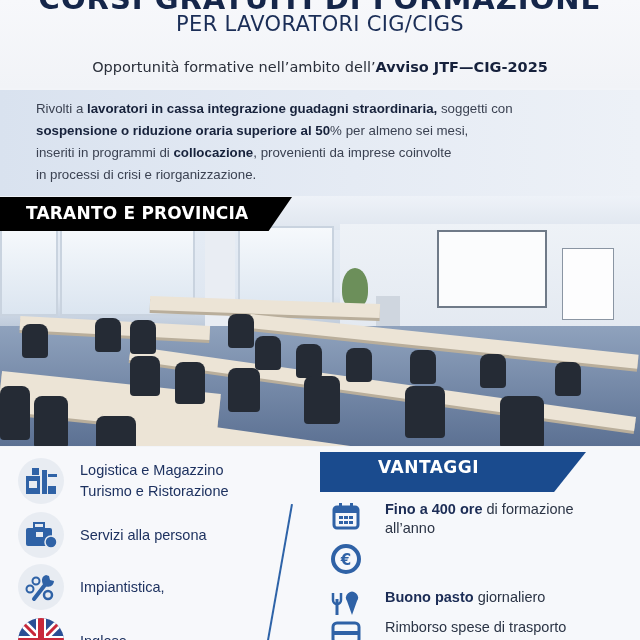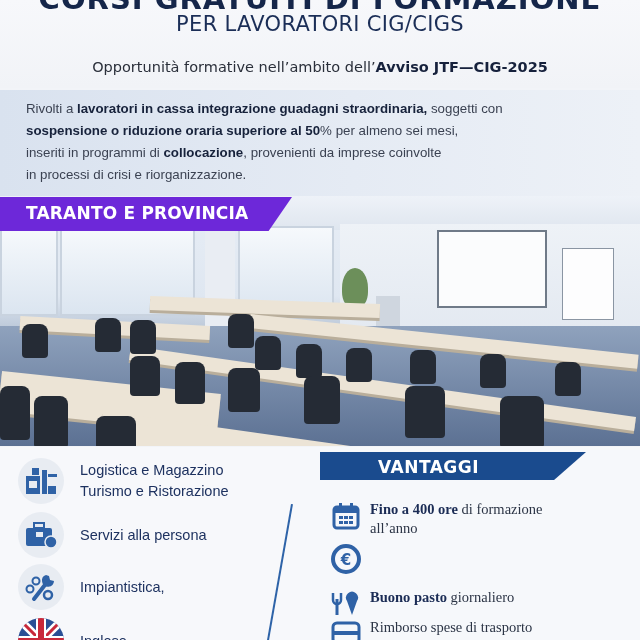--- a/index.html
+++ b/index.html
@@ -30,21 +30,21 @@
   .tagline {
     position: absolute; left: 0; width: 640px; top: 59px;
     text-align: center; font-size: 14.5px; color: #2a2f3a;
   }
   .tagline b { color: #16213c; }
 
   
   .desc {
     position: absolute; left: 0; top: 90px; width: 640px; height: 106px;
     background: linear-gradient(90deg, #d9e2ef 0%, #e5ebf4 55%, #edf1f7 100%);
-    padding: 8px 0 0 26px;
+    padding: 8px 0 0 36px;
   }
   .desc p {
     font-size: 13.3px; line-height: 22px; color: #3b4252;
     font-family: "Liberation Sans", sans-serif;
   }
   .desc p b { color: #17223b; }
 
   
   .photo {
     position: absolute; left: 0; top: 196px; width: 640px; height: 250px;
@@ -61,21 +61,21 @@
   .flipchart { position: absolute; left: 562px; top: 52px; width: 52px; height: 72px; background: #fdfdfe; border: 1px solid #8a95a3; }
   .plant { position: absolute; left: 342px; top: 72px; width: 26px; height: 40px; border-radius: 50% 50% 40% 40%; background: #6c8f5a; }
   .podium { position: absolute; left: 376px; top: 100px; width: 24px; height: 34px; background: #cfd6df; }
   .floor { position: absolute; left: 0; top: 130px; width: 640px; height: 120px; background: linear-gradient(#8fa2bd, #5c7193); }
   .table { position: absolute; height: 14px; background: #ece4d6; box-shadow: 0 3px 0 #b9ae9b; transform-origin: left center; }
   .chair { position: absolute; width: 26px; height: 34px; background: #252b35; border-radius: 8px 8px 4px 4px; }
 
   
   .loc-banner {
     position: absolute; left: 0; top: 197px; width: 292px; height: 34px;
-    background: #6d28d9;
+    background: #000000;
     clip-path: polygon(0 0, 100% 0, 92% 100%, 0 100%);
     color: #fff; font-weight: bold; font-size: 17px;
     padding: 6px 0 0 26px; letter-spacing: 0.2px;
   }
 
   
   .bottom { position: absolute; left: 0; top: 447px; width: 640px; height: 193px; background: #f4f6fa; }
   .left-panel { position: absolute; left: 0; top: 0; width: 320px; height: 193px; background: #f7f8fb; }
   .right-panel { position: absolute; left: 300px; top: 0; width: 340px; height: 193px; background: #f6f8fb; }
   .divider {
@@ -87,30 +87,30 @@
   .sector .icon-circle {
     width: 46px; height: 46px; border-radius: 50%; background: #e8ecf2;
     display: flex; align-items: center; justify-content: center; flex: none;
   }
   .sector .label {
     margin-left: 16px; font-size: 14.5px; color: #1e3260; line-height: 21px;
     font-family: "Liberation Sans", sans-serif; font-weight: 500;
   }
 
   .vantaggi-banner {
-    position: absolute; left: 320px; top: 452px; width: 266px; height: 28px;
+    position: absolute; left: 320px; top: 452px; width: 266px; height: 40px;
     background: #1a4b8e;
     clip-path: polygon(0 0, 100% 0, 88% 100%, 0 100%);
     color: #fff; font-weight: bold; font-size: 17px; letter-spacing: 0.5px;
     padding: 5px 0 0 58px;
   }
   .benefit { position: absolute; left: 330px; display: flex; align-items: flex-start; }
   .benefit .b-icon { width: 32px; height: 32px; flex: none; display: flex; align-items: center; justify-content: center; }
-  .benefit .b-text { margin-left: 8px; font-size: 14.5px; line-height: 19px; color: #2b3445;
-    font-family: Liberation Serif, serif; }
+  .benefit .b-text { margin-left: 23px; font-size: 14.5px; line-height: 19px; color: #2b3445;
+    font-family: Liberation Sans, sans-serif; }
   .benefit .b-text b { color: #1b2c55; }
 </style>
 </head>
 <body>
 
 <div class="page">
 
   <div class="header">
     <div class="headline-cut">CORSI GRATUITI DI FORMAZIONE</div>
     <div class="subheadline">PER LAVORATORI CIG/CIGS</div>

